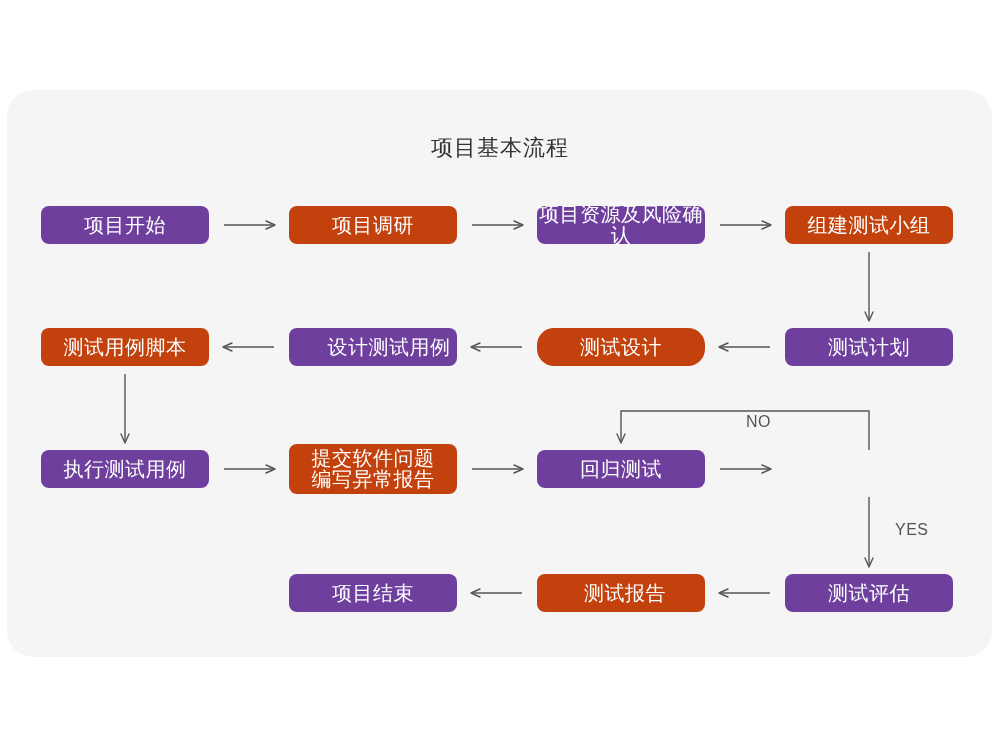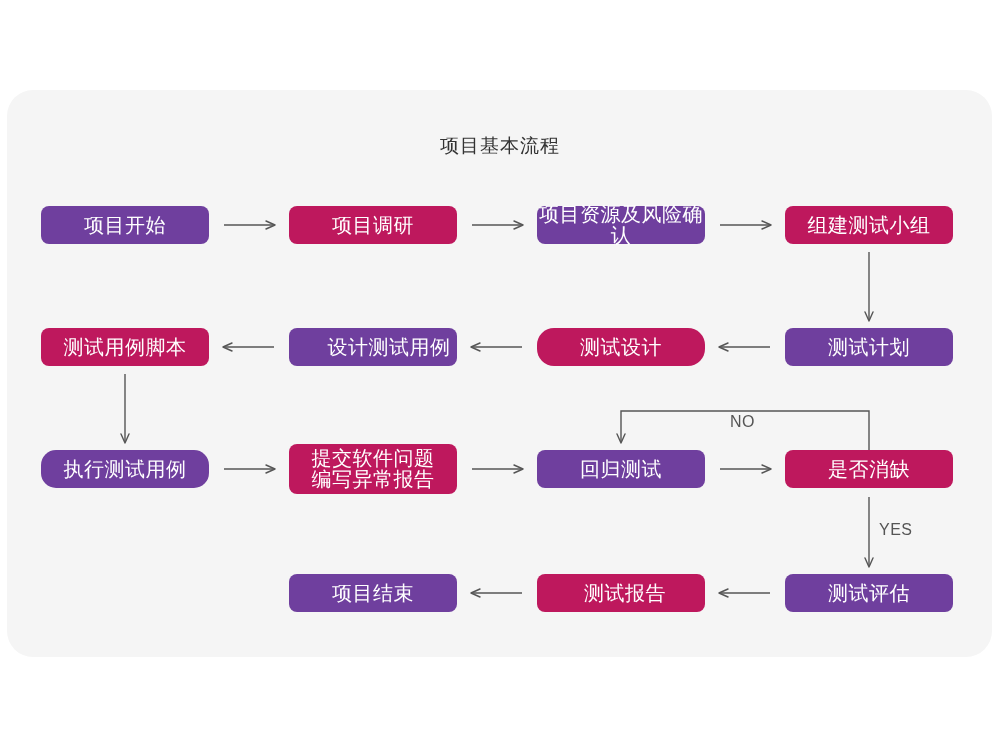--- a/index.html
+++ b/index.html
@@ -26,55 +26,56 @@
     height: 567px;
     background: #f5f5f5;
     border-radius: 26px;
   }
   .chart-title {
     position: absolute;
     left: 0;
     top: 133px;
     width: 1000px;
     text-align: center;
-    font-size: 19px;
+    font-size: 22px;
     color: #333333;
     letter-spacing: 1px;
     font-weight: 400;
   }
   .node {
     position: absolute;
     box-sizing: border-box;
     border-radius: 8px;
     display: flex;
     align-items: center;
     justify-content: center;
     text-align: center;
     font-size: 20px;
     line-height: 21px;
     color: #ffffff;
     letter-spacing: 0.5px;
     white-space: pre-line;
   }
   .node.purple { background: #6f3f9e; }
-  .node.gray   { background: #be185d; }
+  .node.gray   { background: #c2410c; }
 
   .svg-layer {
     position: absolute;
     left: 0;
     top: 0;
     width: 1000px;
     height: 750px;
     pointer-events: none;
   }
   .edge-label {
     position: absolute;
     font-size: 16px;
     color: #555555;
     letter-spacing: 0.5px;
+    margin-left: 16px;
   }
 </style>
 </head>
 <body>
 
 <div id="stage">
 
   <div class="panel"></div>
 
   <div class="chart-title">项目基本流程</div>
@@ -115,25 +116,24 @@
   <div class="node purple" style="left:41px;top:206px;width:168px;height:38px;">项目开始</div>
   <div class="node gray" style="left:289px;top:206px;width:168px;height:38px;">项目调研</div>
   <div class="node purple" style="left:537px;top:206px;width:168px;height:38px;">项目资源及风险确认</div>
   <div class="node purple" style="left:785px;top:328px;width:168px;height:38px;">测试计划</div>
 
   <div class="node gray" style="left:785px;top:206px;width:168px;height:38px;">组建测试小组</div>
   <div class="node gray" style="left:537px;top:328px;width:168px;height:38px;border-radius:17px;">测试设计</div>
   <div class="node purple" style="left:289px;top:328px;width:168px;height:38px;padding-left:32px;">设计测试用例</div>
   <div class="node gray" style="left:41px;top:328px;width:168px;height:38px;">测试用例脚本</div>
 
-  <div class="node purple" style="left:41px;top:450px;width:168px;height:38px;border-radius:15px;">执行测试用例</div>
+  <div class="node purple" style="left:41px;top:450px;width:168px;height:38px;">执行测试用例</div>
   <div class="node purple" style="left:537px;top:450px;width:168px;height:38px;">回归测试</div>
   <div class="node gray" style="left:289px;top:444px;width:168px;height:50px;">提交软件问题
 编写异常报告</div>
-  <div class="node gray" style="left:785px;top:450px;width:168px;height:38px;">是否消缺</div>
 
   <div class="node purple" style="left:785px;top:574px;width:168px;height:38px;">测试评估</div>
   <div class="node gray" style="left:537px;top:574px;width:168px;height:38px;padding-left:8px;">测试报告</div>
   <div class="node purple" style="left:289px;top:574px;width:168px;height:38px;">项目结束</div>
 
   <div class="edge-label" style="left:730px;top:413px;">NO</div>
   <div class="edge-label" style="left:879px;top:521px;">YES</div>
 
 </div>
 

